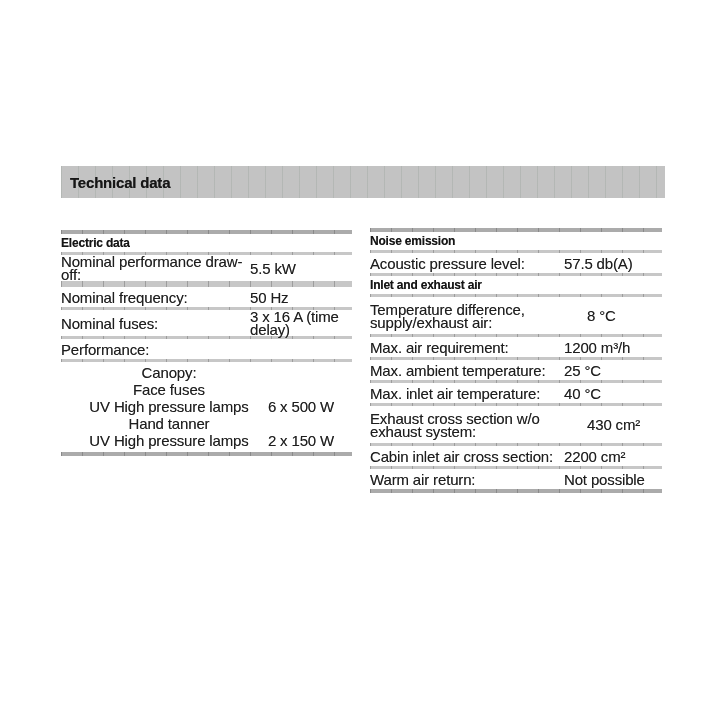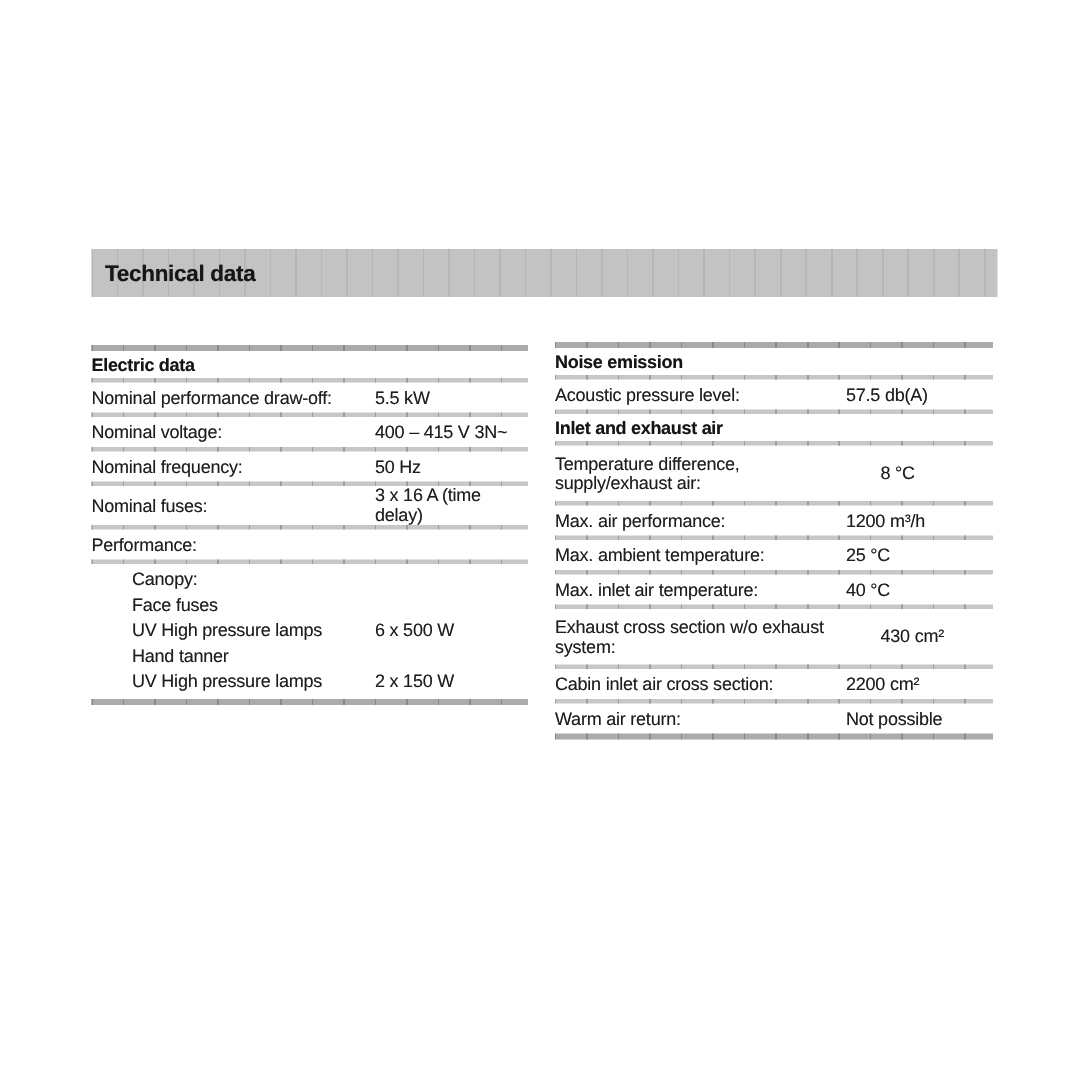--- a/index.html
+++ b/index.html
@@ -67,37 +67,38 @@
   .row.head { min-height: 18px; }
   .row.tall { min-height: 37px; gap: 23px; }
   .hlabel {
     font-size: 12px;
     font-weight: bold;
     letter-spacing: -0.2px;
     color: #151515;
     text-shadow: 0 0 0.4px rgba(0,0,0,0.5);
   }
   .lbl, .val {
-    font-size: 12px;
+    font-size: 15px;
     letter-spacing: -0.15px;
     line-height: 13px;
     color: #1e1e1e;
     text-shadow: 0 0 0.4px rgba(0,0,0,0.45);
   }
   .tbl-left  .lbl { width: 189px; flex: none; }
   .tbl-right .lbl { width: 194px; flex: none; }
   .val { flex: 1; }
   
   .group { padding: 2px 0 3px 0; }
   .grow {
     display: flex;
     align-items: center;
     height: 17px;
     padding-left: 27px;
     box-sizing: border-box;
+    text-align: center;
   }
   .grow .lbl { width: 162px; flex: none; }
 </style>
 </head>
 <body>
 
 <div class="page">
 
   <div class="title-bar" style="background-color: rgb(195, 195, 195);">
     <span class="title-text">Technical data</span>
@@ -110,24 +111,20 @@
       <span class="hlabel">Electric data</span>
     </div>
     <div class="sep"></div>
 
     <div class="row">
       <span class="lbl">Nominal performance draw-off:</span>
       <span class="val">5.5 kW</span>
     </div>
     <div class="sep"></div>
 
-    <div class="row">
-      <span class="lbl">Nominal voltage:</span>
-      <span class="val">400 – 415 V 3N~</span>
-    </div>
     <div class="sep"></div>
 
     <div class="row">
       <span class="lbl">Nominal frequency:</span>
       <span class="val">50 Hz</span>
     </div>
     <div class="sep"></div>
 
     <div class="row">
       <span class="lbl">Nominal fuses:</span>
@@ -185,21 +182,21 @@
     </div>
     <div class="sep"></div>
 
     <div class="row tall">
       <span class="lbl">Temperature difference, supply/exhaust air:</span>
       <span class="val">8 °C</span>
     </div>
     <div class="sep"></div>
 
     <div class="row">
-      <span class="lbl">Max. air performance:</span>
+      <span class="lbl">Max. air requirement:</span>
       <span class="val">1200 m³/h</span>
     </div>
     <div class="sep"></div>
 
     <div class="row">
       <span class="lbl">Max. ambient temperature:</span>
       <span class="val">25 °C</span>
     </div>
     <div class="sep"></div>
 

